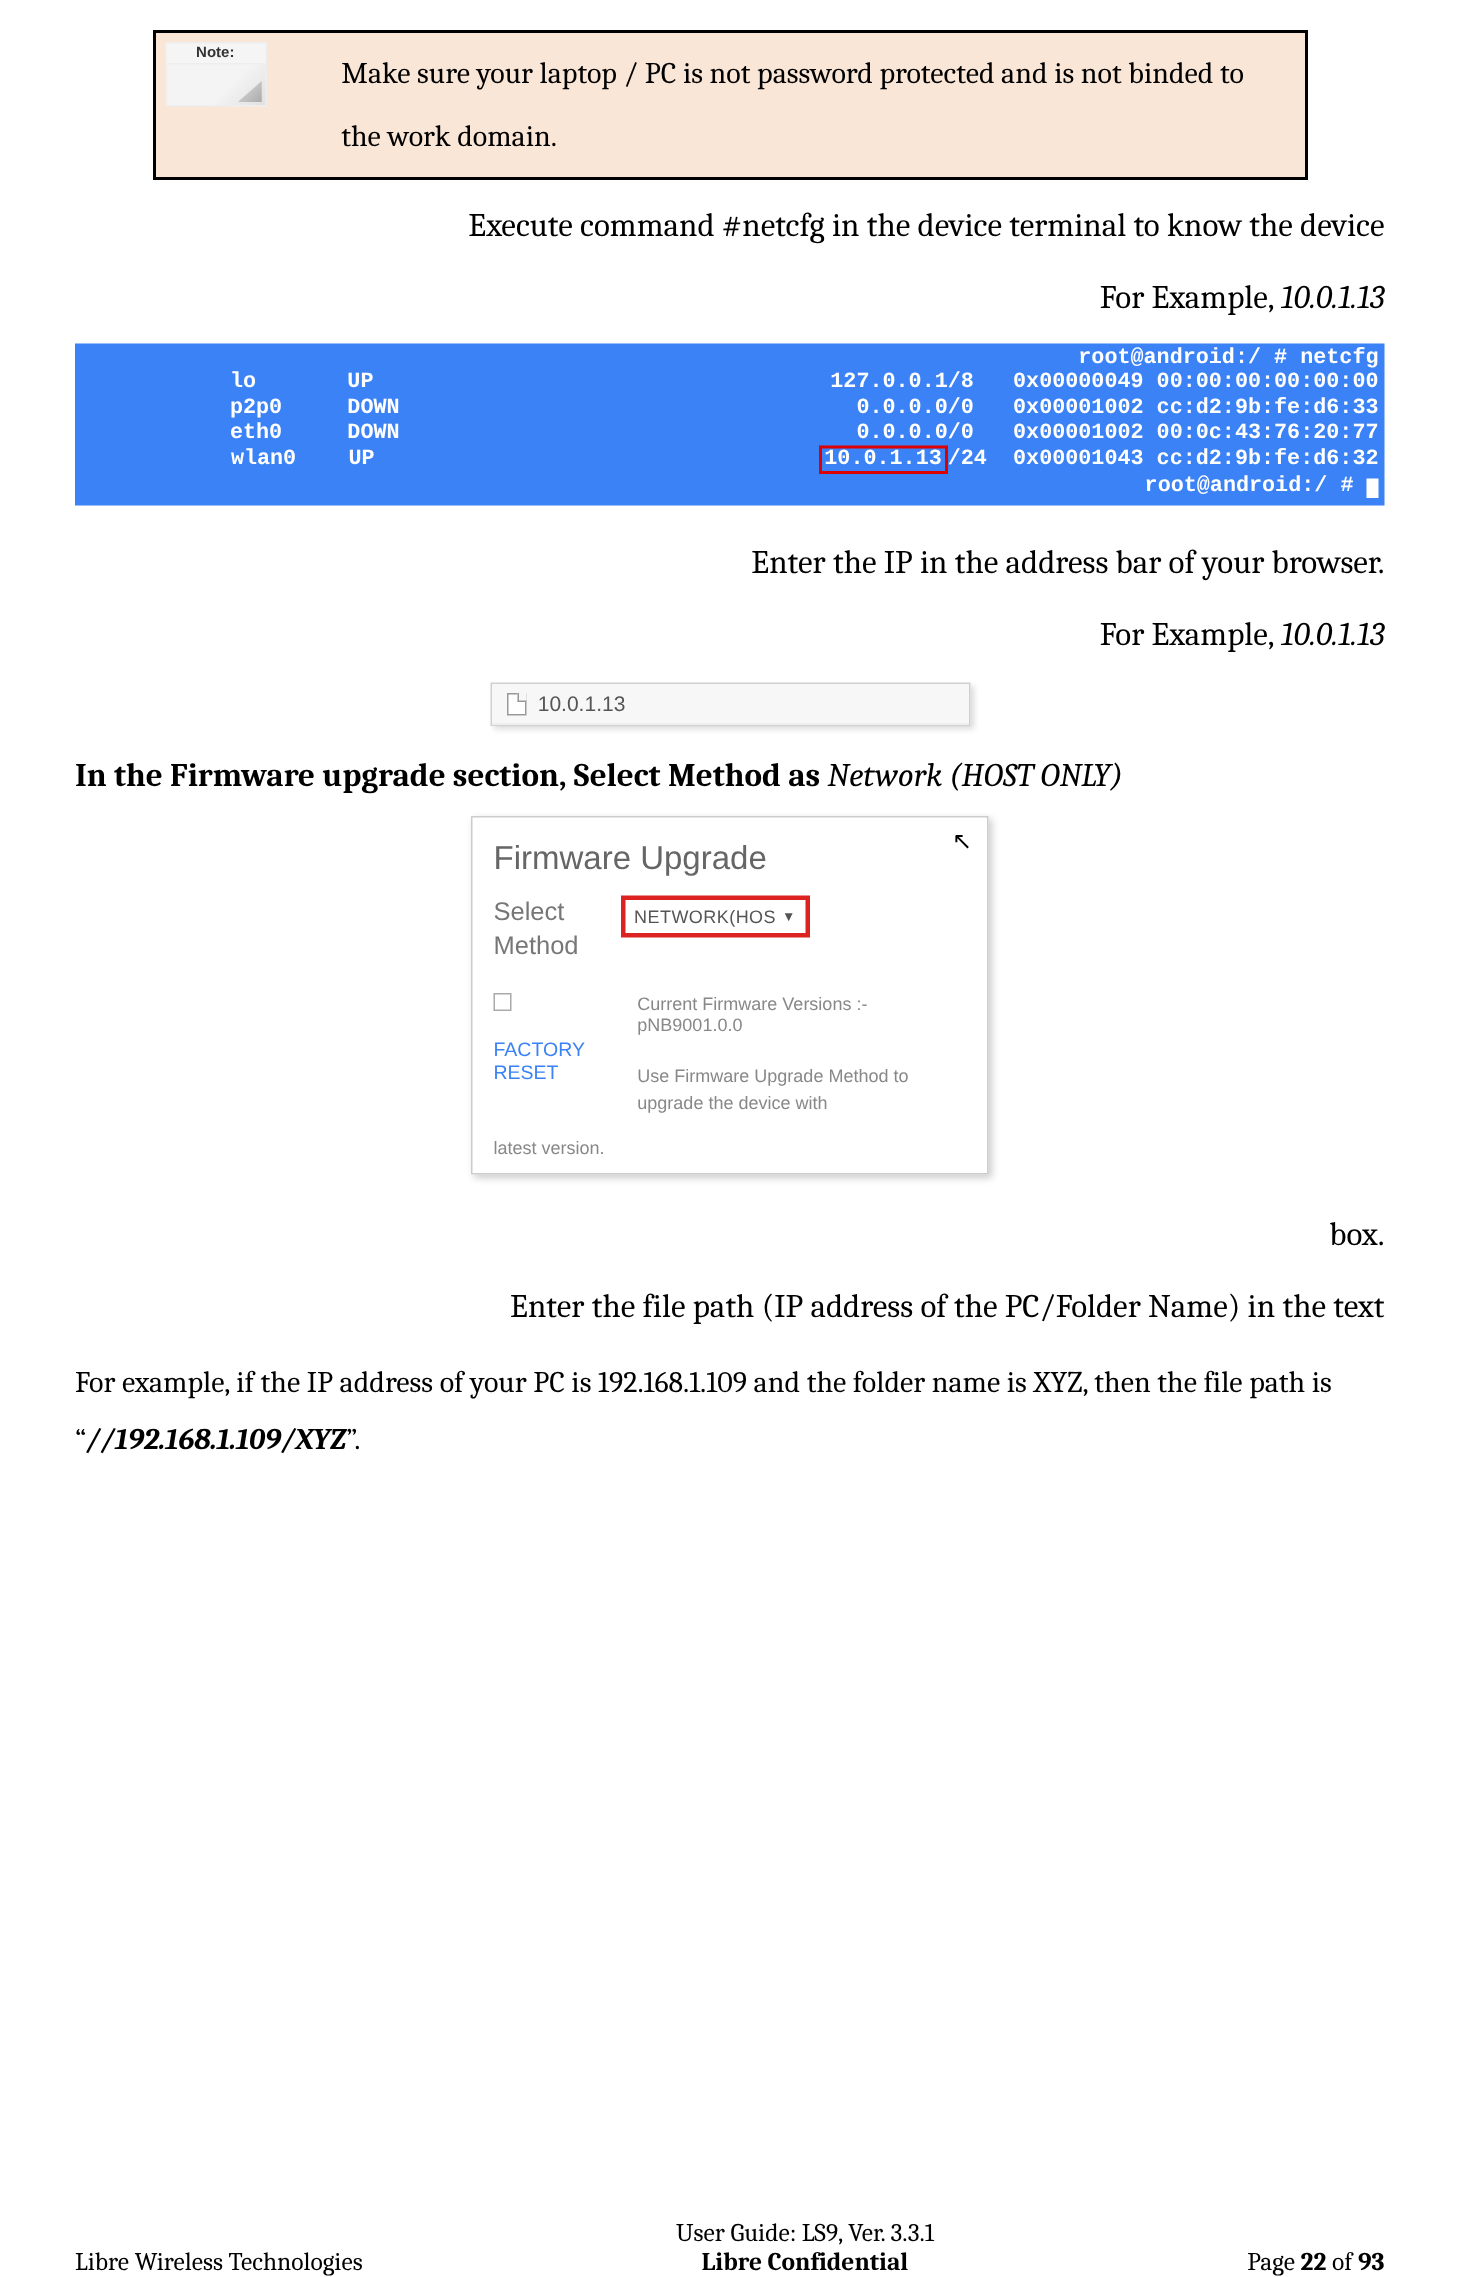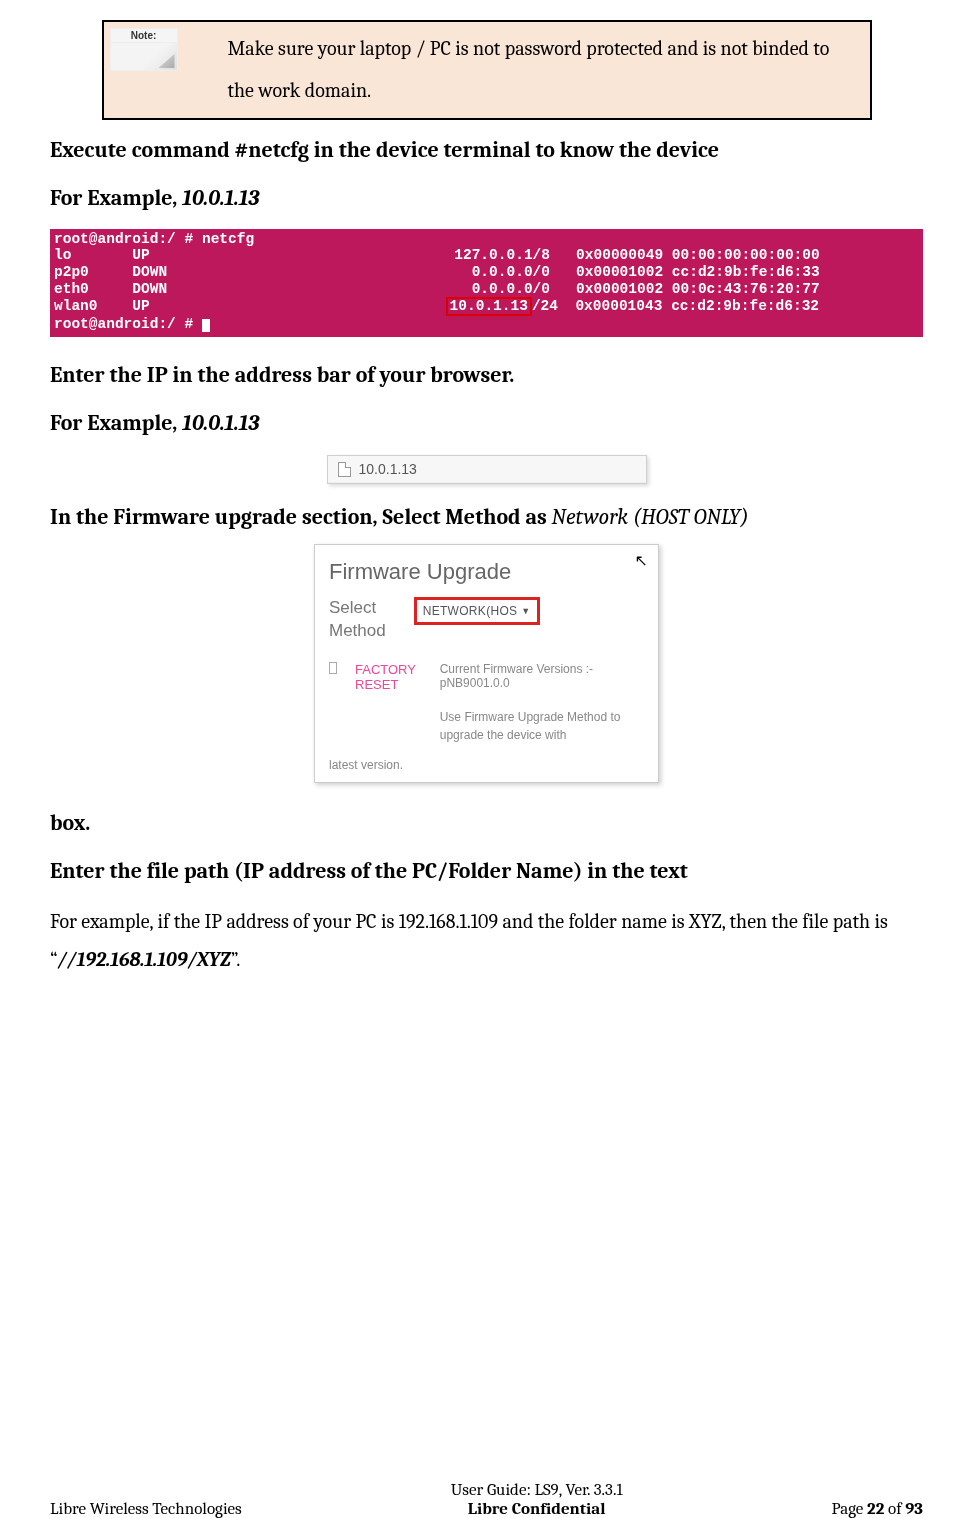--- a/index.html
+++ b/index.html
@@ -94,37 +94,38 @@
     background: linear-gradient(135deg,#ddd 0%, #aaa 100%);
     clip-path: polygon(0 100%, 100% 0, 100% 100%);
   }
   .note-text {
     font-size: 20px;
     line-height: 2.1;
     padding-left: 50px;
   }
   .step {
     font-size: 22px;
-    font-weight: 700;
-    text-align: left;
+    font-weight: 400;
+    text-align: right;
     line-height: 2.2;
     margin: 4px 0;
   }
   .step em { font-style: italic; }
   .terminal-block {
-    background: #be185d;
+    background: #3b82f6;
     color: #fff;
     font-family: "Courier New", monospace;
     font-size: 14.5px;
     line-height: 1.15;
     padding: 2px 4px 4px 4px;
     white-space: pre;
     margin: 6px 0 14px 0;
     font-weight: 700;
     overflow: hidden;
+    text-align: right;
   }
   .terminal-block .hl {
     border: 2px solid #d00;
     padding: 0 2px;
     display: inline-block;
     line-height: 1;
   }
   .terminal-block .cursor { background:#fff; color:#fff; display:inline-block; width:8px; height:13px; vertical-align:text-bottom;}
   .browser-tab {
     width: 320px;
@@ -198,21 +199,21 @@
     background:#fff;
     white-space:nowrap;
   }
   .fw-select .arrow{ font-size:9px;}
   .fw-check{
     width:12px; height:12px; border:1px solid #aaa; display:inline-block; background:#fff;
   }
   .fw-row2{
     display:flex; align-items:flex-start; gap:20px; font-size:12px; color:#888; margin-bottom:14px;
   }
-  .fw-reset-col{ display:flex; gap:18px; font-size:13px; color:#ec4899;}
+  .fw-reset-col{ display:flex; flex-direction:column; gap:18px; font-size:13px; color:#3b82f6;}
   .fw-msg{ font-size:12px; color:#888; line-height:1.5;}
   .fw-latest{ font-size:12px; color:#888; margin-top:6px;}
   .body-text{
     font-size:20px;
     line-height:1.9;
     margin-top:8px;
   }
   .body-text .bi{ font-weight:700; font-style:italic;}
   .footer{
     position:absolute;

